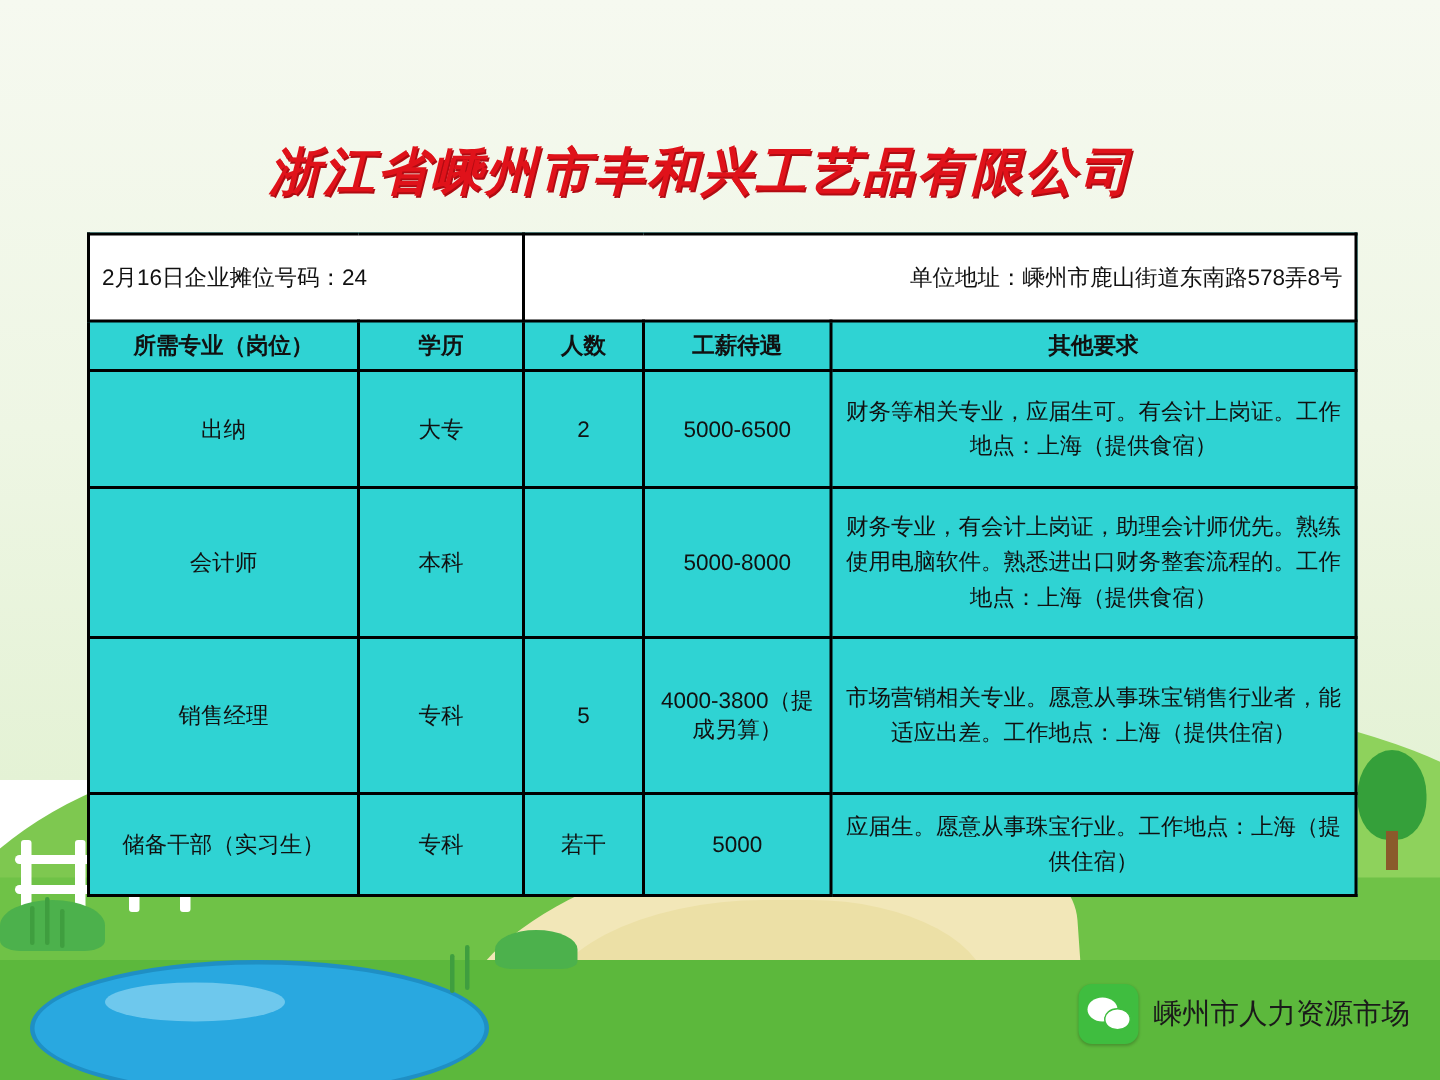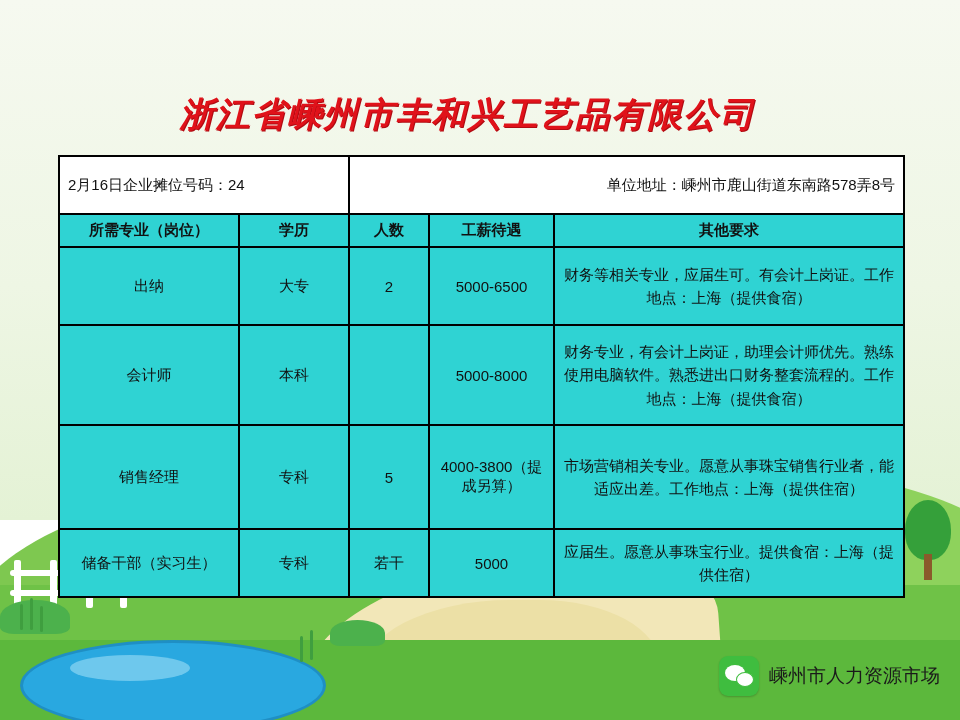--- a/index.html
+++ b/index.html
@@ -297,21 +297,21 @@
           <td class="c-center">5</td>
           <td class="c-center">4000-3800（提成另算）</td>
           <td class="c-left">市场营销相关专业。愿意从事珠宝销售行业者，能适应出差。工作地点：上海（提供住宿）</td>
         </tr>
 
         <tr style="height:68px">
           <td class="c-center">储备干部（实习生）</td>
           <td class="c-center">专科</td>
           <td class="c-center">若干</td>
           <td class="c-center">5000</td>
-          <td class="c-left">应届生。愿意从事珠宝行业。提供食宿：上海（提供住宿）</td>
+          <td class="c-left">应届生。愿意从事珠宝行业。工作地点：上海（提供住宿）</td>
         </tr>
       </tbody>
     </table>
   </div>
 
   <div class="brand">
     <div class="wechat">
       <div class="b1"></div>
         <div class="b2"></div>
     </div>

